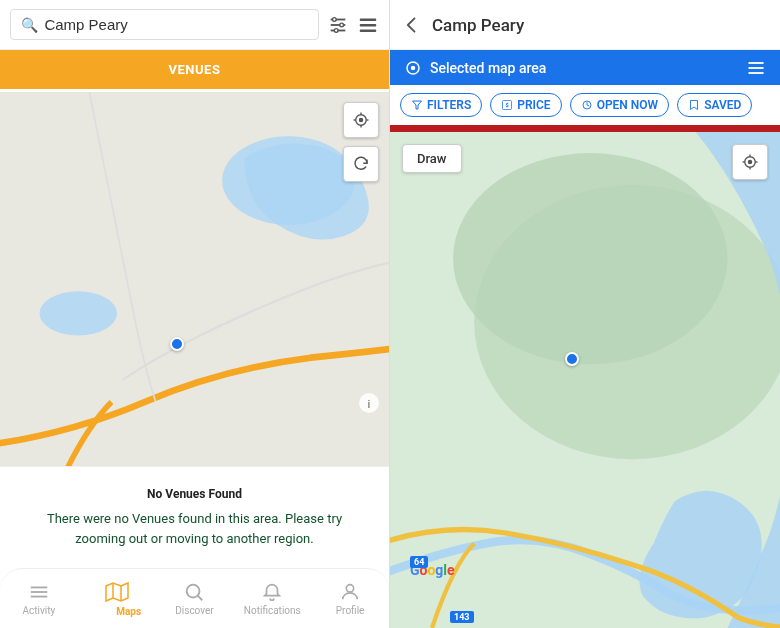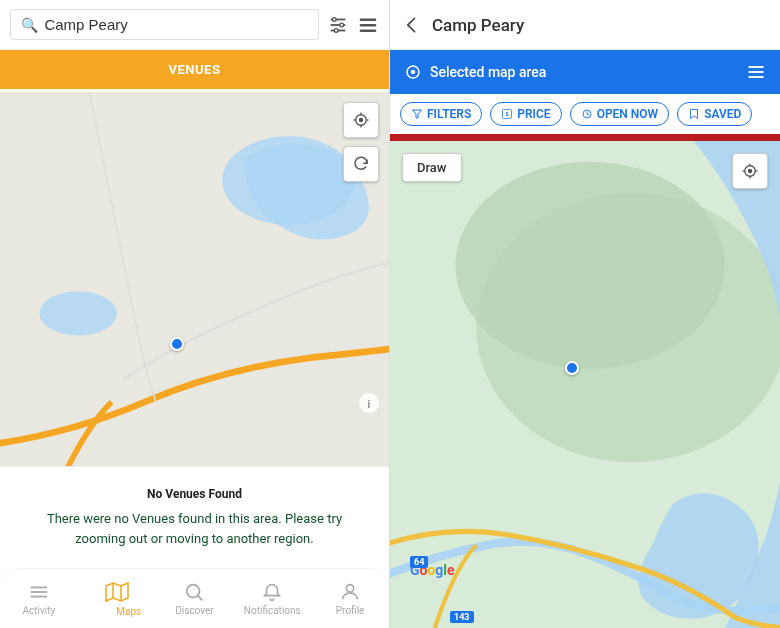--- a/index.html
+++ b/index.html
@@ -176,21 +176,21 @@
       cursor: pointer;
     }
 
     .nav-label {
       font-size: 10px;
       color: #aaa;
     }
 
     .nav-label.active-nav {
       color: #F5A623;
-      font-weight: 400;
+      font-weight: 700;
       margin-left: 24px;
     }
 
     
     .right-panel {
       width: 390px;
       height: 628px;
       display: flex;
       flex-direction: column;
       position: relative;
@@ -207,21 +207,21 @@
     }
 
     .right-header-title {
       font-size: 17px;
       font-weight: 500;
       color: #333;
     }
 
     .selected-area-bar {
       background: #1a73e8;
-      height: 44px;
+      height: 35px;
       display: flex;
       align-items: center;
       padding: 0 14px;
       gap: 8px;
     }
 
     .selected-area-text {
       flex: 1;
       color: #fff;
       font-size: 14px;

